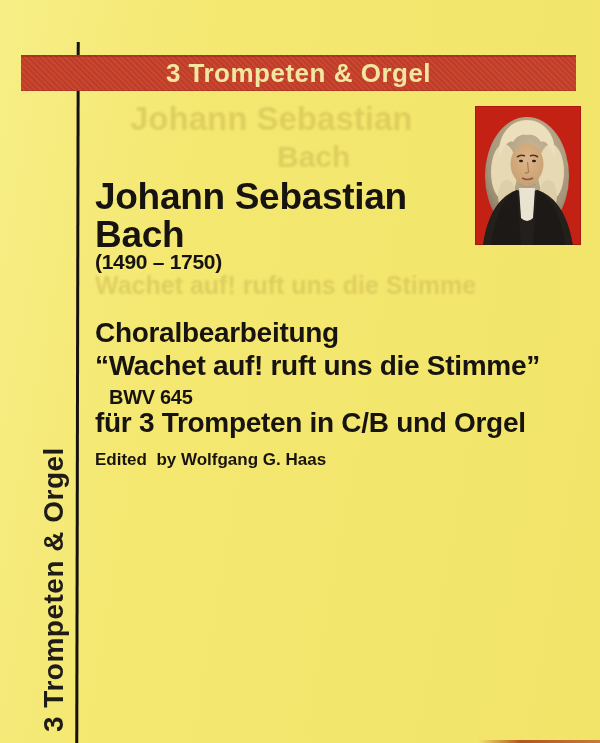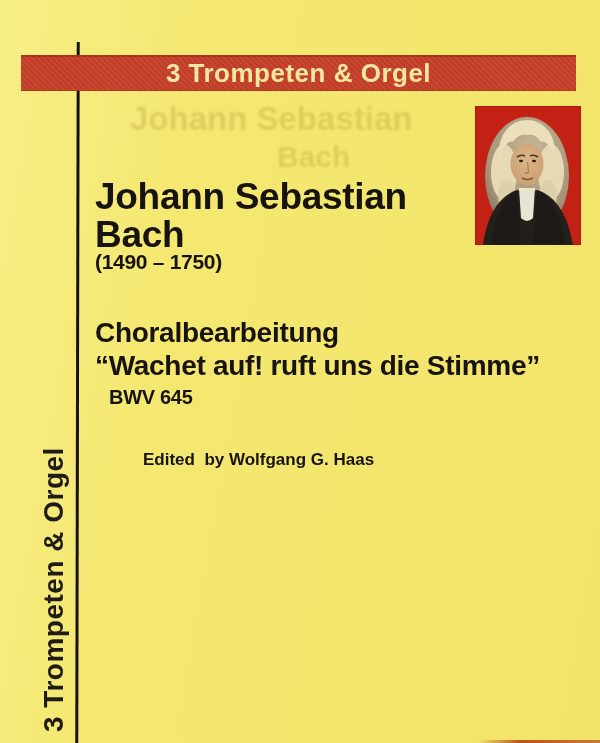--- a/index.html
+++ b/index.html
@@ -55,21 +55,21 @@
     letter-spacing: -0.3px;
     white-space: nowrap;
   }
   .composer-1   { top: 176px; font-size: 37px; }
   .composer-2   { top: 214px; font-size: 37px; }
   .dates        { top: 250px; font-size: 21px; }
   .genre        { top: 317px; font-size: 28px; }
   .work-title   { top: 350px; font-size: 28px; }
   .catalog      { top: 386px; font-size: 20px; }
   .instr        { top: 407px; font-size: 28px; }
-  .editor       { top: 450px; font-size: 17px; white-space: pre; letter-spacing: 0; margin-left: 48px; }
+  .editor       { top: 450px; font-size: 17px; white-space: pre; letter-spacing: 0; }
 
   
   .portrait-frame {
     position: absolute;
     left: 475px; top: 106px;
     width: 106px; height: 139px;
     box-shadow: 0 0 0 1px rgba(120,10,5,0.35) inset;
   }
   .portrait-frame svg { display: block; width: 100%; height: 100%; }
 
@@ -91,20 +91,21 @@
     background: linear-gradient(90deg, rgba(180,88,35,0) 0%, #b4561f 35%, #c97a3a 100%);
   }
 </style>
 </head>
 <body>
 
 <div class="page">
 
   <div class="ghost ghost-1" style="color: rgb(205, 185, 79);">Johann Sebastian</div>
   <div class="ghost ghost-2" style="color: rgb(205, 185, 79);">Bach</div>
+  <div class="ghost ghost-3" style="color: rgb(205, 185, 79);">Wachet auf! ruft uns die Stimme</div>
 
   <div class="spine-line" style="background-color: rgb(21, 18, 16);"></div>
 
   <div class="banner" style="background-color: rgb(199, 64, 42);">
     <span style="color: rgb(242, 231, 160);">3 Trompeten &amp; Orgel</span>
   </div>
 
   <div class="portrait-frame" style="background-color: rgb(195, 33, 20);">
     <svg viewBox="0 0 106 139">
       <defs>
@@ -147,19 +148,20 @@
     </svg>
   </div>
 
   <div class="txt composer-1" style="color: rgb(23, 19, 16);">Johann Sebastian</div>
   <div class="txt composer-2" style="color: rgb(23, 19, 16);">Bach</div>
   <div class="txt dates" style="color: rgb(23, 19, 16);">(1490 – 1750)</div>
 
   <div class="txt genre" style="color: rgb(23, 19, 16);">Choralbearbeitung</div>
   <div class="txt work-title" style="color: rgb(23, 19, 16);">“Wachet auf! ruft uns die Stimme”</div>
   <div class="txt catalog" style="color: rgb(23, 19, 16); margin-left: 14px;">BWV 645</div>
+  <div class="txt instr" style="color: rgb(23, 19, 16);">für 3 Trompeten in C/B und Orgel</div>
   <div class="txt editor" style="color: rgb(23, 19, 16);">Edited  by Wolfgang G. Haas</div>
 
   <div class="side-label" style="color: rgb(31, 28, 24);">3 Trompeten &amp; Orgel</div>
 
   <div class="scan-edge"></div>
 
 </div>
 
 </body></html>

